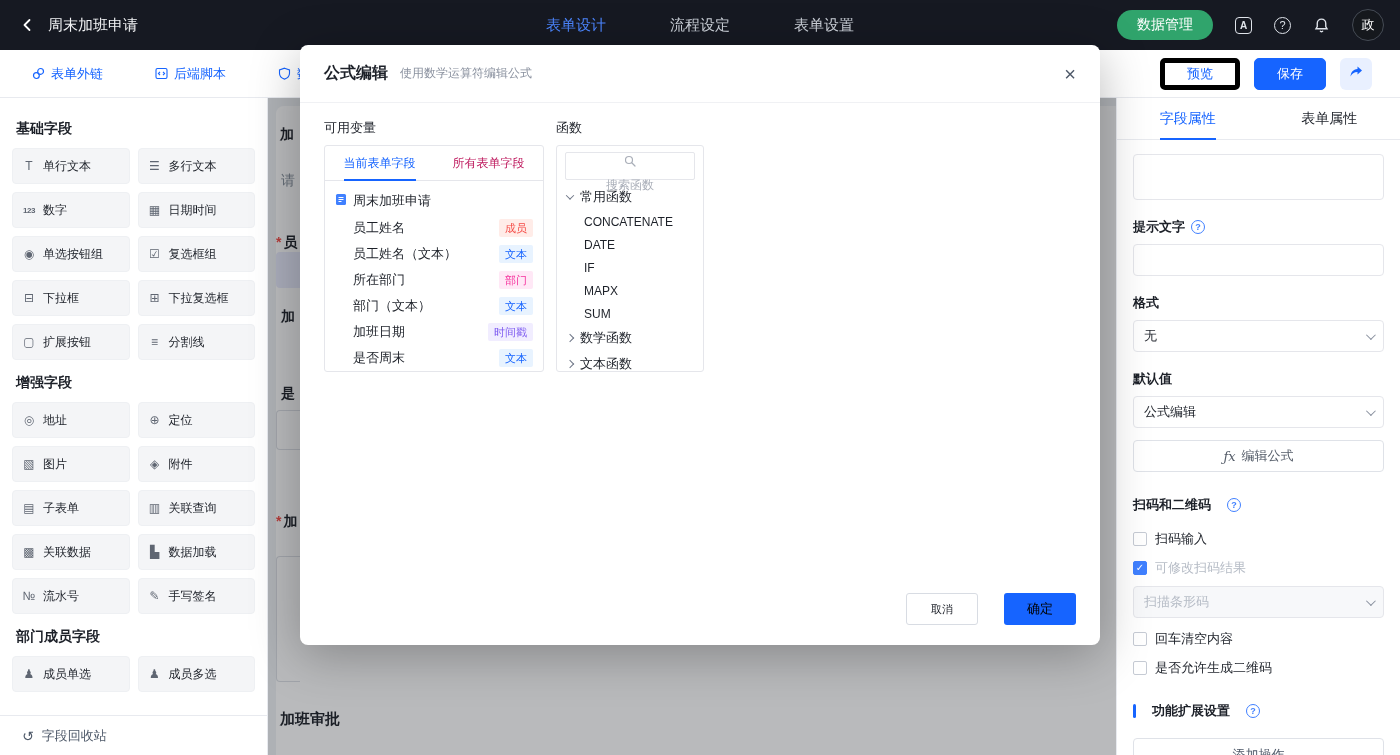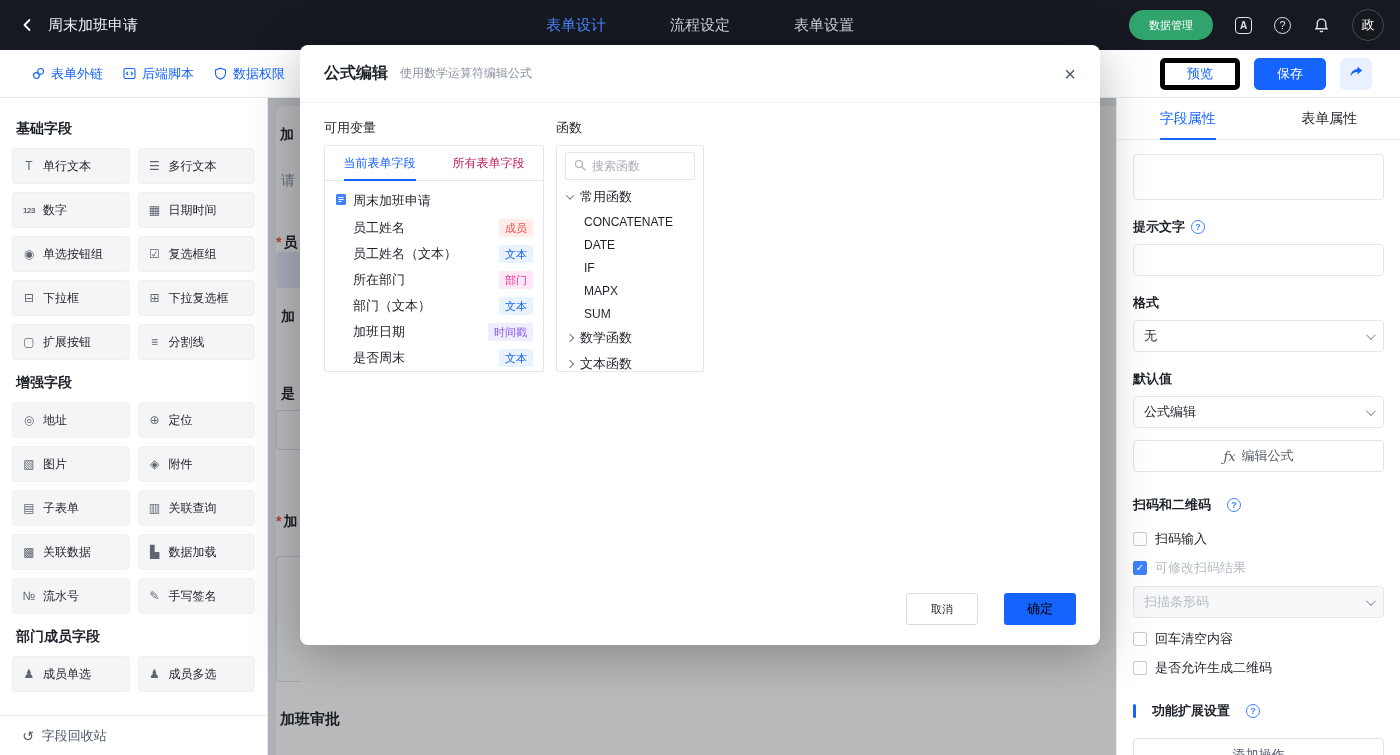--- a/index.html
+++ b/index.html
@@ -8,29 +8,29 @@
 
   
   .topbar{height:50px;background:#161922;display:flex;align-items:center;padding:0 16px;position:relative;z-index:20;}
   .tb-left{display:flex;align-items:center;gap:10px;}
   .back-btn{width:22px;height:22px;display:flex;align-items:center;justify-content:center;cursor:pointer;}
   .tb-title{color:#f2f3f5;font-size:15px;font-weight:500;}
   .tb-tabs{position:absolute;left:50%;top:0;transform:translateX(-50%);height:50px;display:flex;align-items:center;gap:64px;}
   .tb-tab{font-size:15px;color:#ccd1d9;cursor:pointer;white-space:nowrap;}
   .tb-tab.active{color:#4c86ff;}
   .tb-right{margin-left:auto;display:flex;align-items:center;gap:22px;}
-  .btn-green{height:30px;padding:0 20px;border:none;border-radius:16px;background:#30a46c;color:#fff;font-size:11px;cursor:pointer;}
+  .btn-green{height:30px;padding:0 20px;border:none;border-radius:16px;background:#30a46c;color:#fff;font-size:14px;cursor:pointer;}
   .tb-ico{display:flex;align-items:center;justify-content:center;cursor:pointer;}
   .translate-box{width:17px;height:17px;border:1.5px solid #dfe3ea;border-radius:4px;color:#dfe3ea;font-size:10px;font-weight:bold;display:flex;align-items:center;justify-content:center;}
   .help-circle{width:17px;height:17px;border:1.5px solid #dfe3ea;border-radius:50%;color:#dfe3ea;font-size:11px;display:flex;align-items:center;justify-content:center;}
   .avatar{width:32px;height:32px;border-radius:50%;background:#15181d;border:1px solid #454b55;color:#fff;font-size:13px;display:flex;align-items:center;justify-content:center;cursor:pointer;}
 
   
   .toolbar{height:48px;background:#fff;border-bottom:1px solid #e8eaef;display:flex;align-items:center;padding:0 28px 0 32px;position:relative;z-index:1;}
-  .tool-links{display:flex;align-items:center;gap:20px;justify-content:flex-end;}
+  .tool-links{display:flex;align-items:center;gap:52px;justify-content:flex-end;}
   .tool-link{display:flex;align-items:center;gap:6px;color:#1664ff;font-size:13px;cursor:pointer;white-space:nowrap;}
   .tl-ic{display:inline-flex;align-items:center;}
   .tool-actions{margin-left:auto;display:flex;align-items:center;gap:14px;}
   .btn-preview{height:32px;padding:0 22px;background:#fff;border:5px solid #000000;color:#1664ff;font-size:13px;border-radius:5px;cursor:pointer;}
   .btn-save{height:32px;padding:0 22px;background:#1664ff;border:1px solid #1664ff;color:#fff;font-size:13px;border-radius:5px;cursor:pointer;}
   .btn-share{width:32px;height:32px;border:none;border-radius:6px;background:#e9f0ff;display:flex;align-items:center;justify-content:center;cursor:pointer;}
 
   .main{display:flex;height:657px;position:relative;}
 
   
@@ -112,21 +112,21 @@
   .var-tree{padding:6px 0 0;}
   .var-form{height:28px;display:flex;align-items:center;gap:6px;padding:0 10px;font-size:13px;color:#1d2129;cursor:pointer;}
   .var-row{height:26px;display:flex;align-items:center;justify-content:space-between;padding:0 10px 0 28px;font-size:13px;color:#1d2129;cursor:pointer;}
   .var-name{overflow:hidden;text-overflow:ellipsis;white-space:nowrap;}
   .tag{font-size:11px;line-height:18px;padding:0 6px;border-radius:2px;flex:none;}
   .tag-red{color:#f54a45;background:#ffece8;}
   .tag-blue{color:#1664ff;background:#e8f3ff;}
   .tag-magenta{color:#f5319d;background:#ffe8f6;}
   .tag-purple{color:#7d5af0;background:#f1edff;}
   .fn-panel{padding:6px 8px 0;}
-  .fn-search{height:28px;border:1px solid #e5e6eb;border-radius:2px;display:flex;align-items:center;gap:6px;padding:8px 8px;margin-bottom:4px;cursor:text;}
+  .fn-search{height:28px;border:1px solid #e5e6eb;border-radius:2px;display:flex;align-items:center;gap:6px;padding:0 8px;margin-bottom:4px;cursor:text;flex-direction:column;}
   .fn-ph{font-size:12px;color:#a9aeb8;}
   .fn-group{height:26px;display:flex;align-items:center;gap:7px;font-size:13px;color:#1d2129;cursor:pointer;padding-left:2px;}
   .cchev{width:6px;height:6px;border-right:1.3px solid #6e7687;border-bottom:1.3px solid #6e7687;flex:none;display:inline-block;}
   .cchev.down{transform:rotate(45deg) translate(-1px,-1px);}
   .cchev.right{transform:rotate(-45deg);}
   .fn-item{height:23px;display:flex;align-items:center;padding-left:19px;font-size:12px;color:#1d2129;cursor:pointer;}
   .help-panel{padding:12px 16px;font-size:13px;color:#3c424d;line-height:26px;}
   .help-dot{margin-right:8px;}
   .help-line .ftag{font-size:12px;}
   .modal-footer{position:absolute;left:0;right:0;bottom:0;height:72px;display:flex;align-items:center;justify-content:flex-end;gap:26px;padding:0 24px;}

